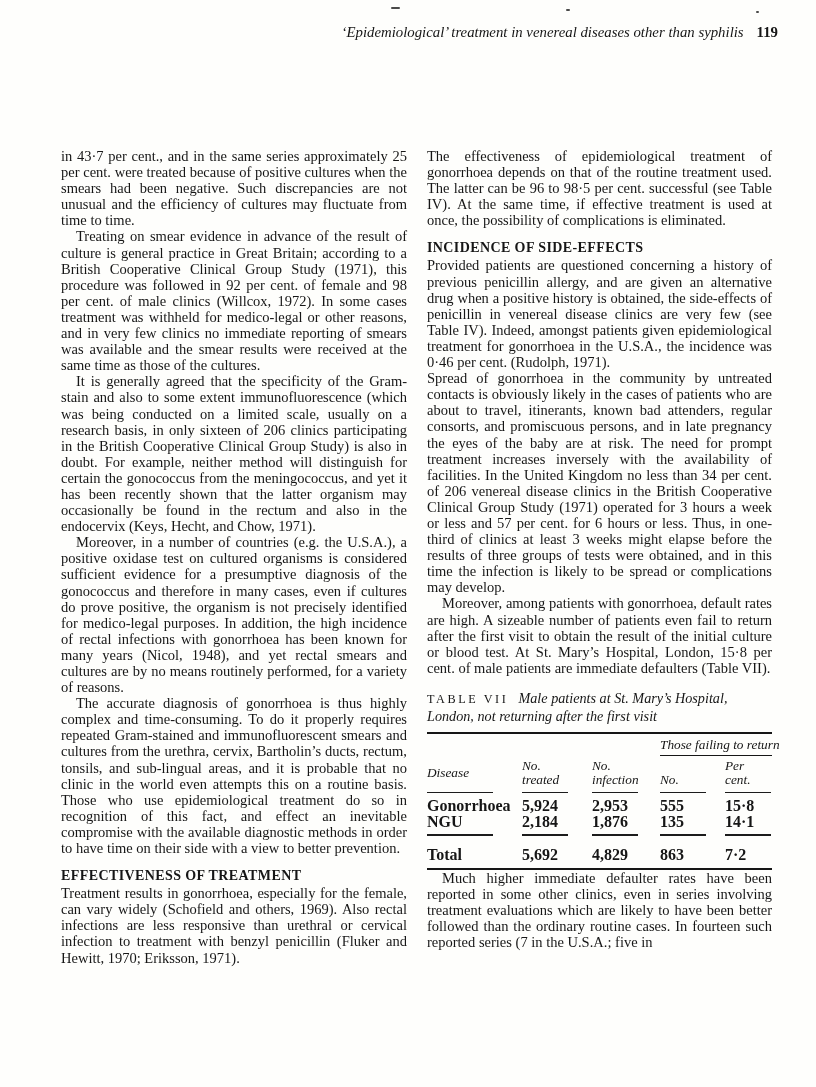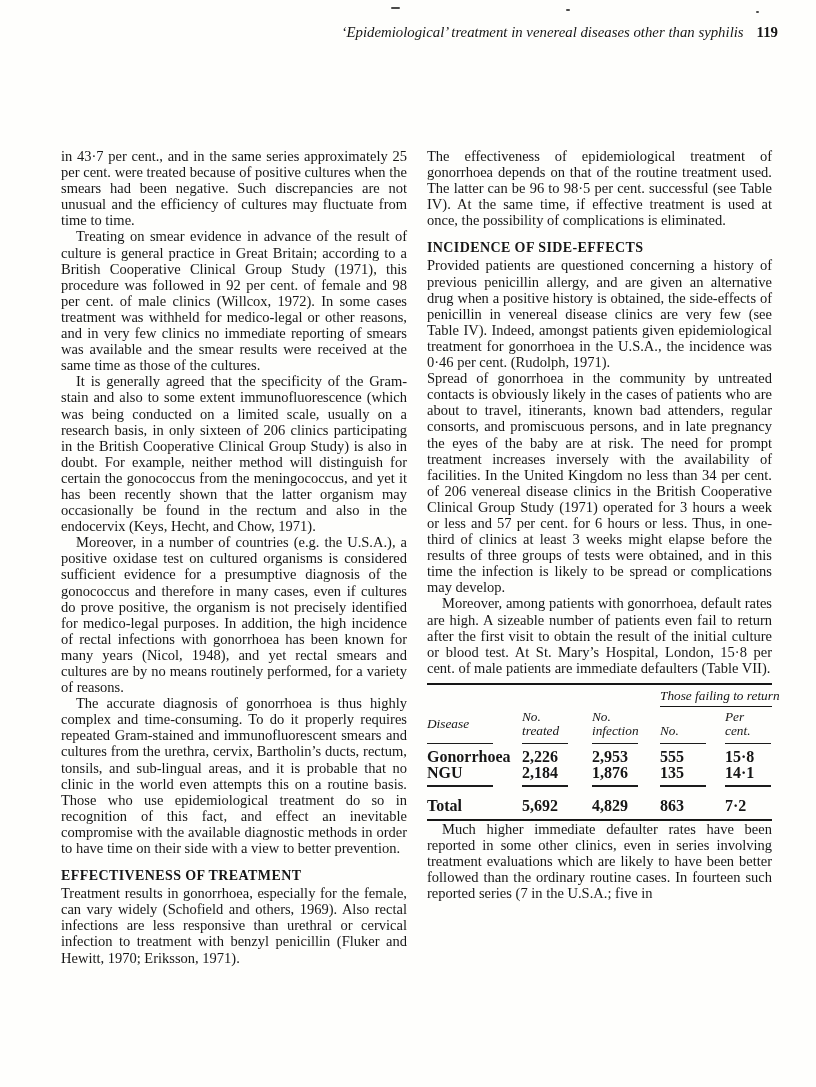--- a/index.html
+++ b/index.html
@@ -91,20 +91,23 @@
 
     <div class="col col-right">
       <p>The effectiveness of epidemiological treatment of gonorrhoea depends on that of the routine treatment used. The latter can be 96 to 98·5 per cent. successful (see Table IV). At the same time, if effective treatment is used at once, the possibility of complications is eliminated.</p>
 
       <h3 class="sect">INCIDENCE OF SIDE-EFFECTS</h3>
       <p>Provided patients are questioned concerning a history of previous penicillin allergy, and are given an alternative drug when a positive history is obtained, the side-effects of penicillin in venereal disease clinics are very few (see Table IV). Indeed, amongst patients given epidemiological treatment for gonorrhoea in the U.S.A., the incidence was 0·46 per cent. (Rudolph, 1971).</p>
 
       <p>Spread of gonorrhoea in the community by untreated contacts is obviously likely in the cases of patients who are about to travel, itinerants, known bad attenders, regular consorts, and promiscuous persons, and in late pregnancy the eyes of the baby are at risk. The need for prompt treatment increases inversely with the availability of facilities. In the United Kingdom no less than 34 per cent. of 206 venereal disease clinics in the British Cooperative Clinical Group Study (1971) operated for 3 hours a week or less and 57 per cent. for 6 hours or less. Thus, in one-third of clinics at least 3 weeks might elapse before the results of three groups of tests were obtained, and in this time the infection is likely to be spread or complications may develop.</p>
       <p class="indent">Moreover, among patients with gonorrhoea, default rates are high. A sizeable number of patients even fail to return after the first visit to obtain the result of the initial culture or blood test. At St. Mary’s Hospital, London, 15·8 per cent. of male patients are immediate defaulters (Table VII).</p>
 
+      <div class="table-caption">
+        <span class="tlabel">TABLE VII</span><span class="tcap">Male patients at St. Mary’s Hospital, London, not returning after the first visit</span>
+      </div>
 
       <div class="vtable">
         <div class="t-sp-pad"></div>
         <div class="t-spanner">Those failing to return</div>
 
         <div class="hc center">
             <span>Disease</span>
           </div>
         <div class="hc">
             <span>No.</span>
@@ -121,21 +124,21 @@
             <span>Per cent.</span>
           </div>
 
         <div class="seg w1"></div>
         <div class="seg wn"></div>
         <div class="seg wn"></div>
         <div class="seg wn"></div>
         <div class="seg wn"></div>
 
         <div class="d">Gonorrhoea</div>
-        <div class="d">2,226</div>
+        <div class="d">5,924</div>
         <div class="d">2,953</div>
         <div class="d">555</div>
         <div class="d">15·8</div>
 
         <div class="d">NGU</div>
         <div class="d">2,184</div>
         <div class="d">1,876</div>
         <div class="d">135</div>
         <div class="d">14·1</div>
 

